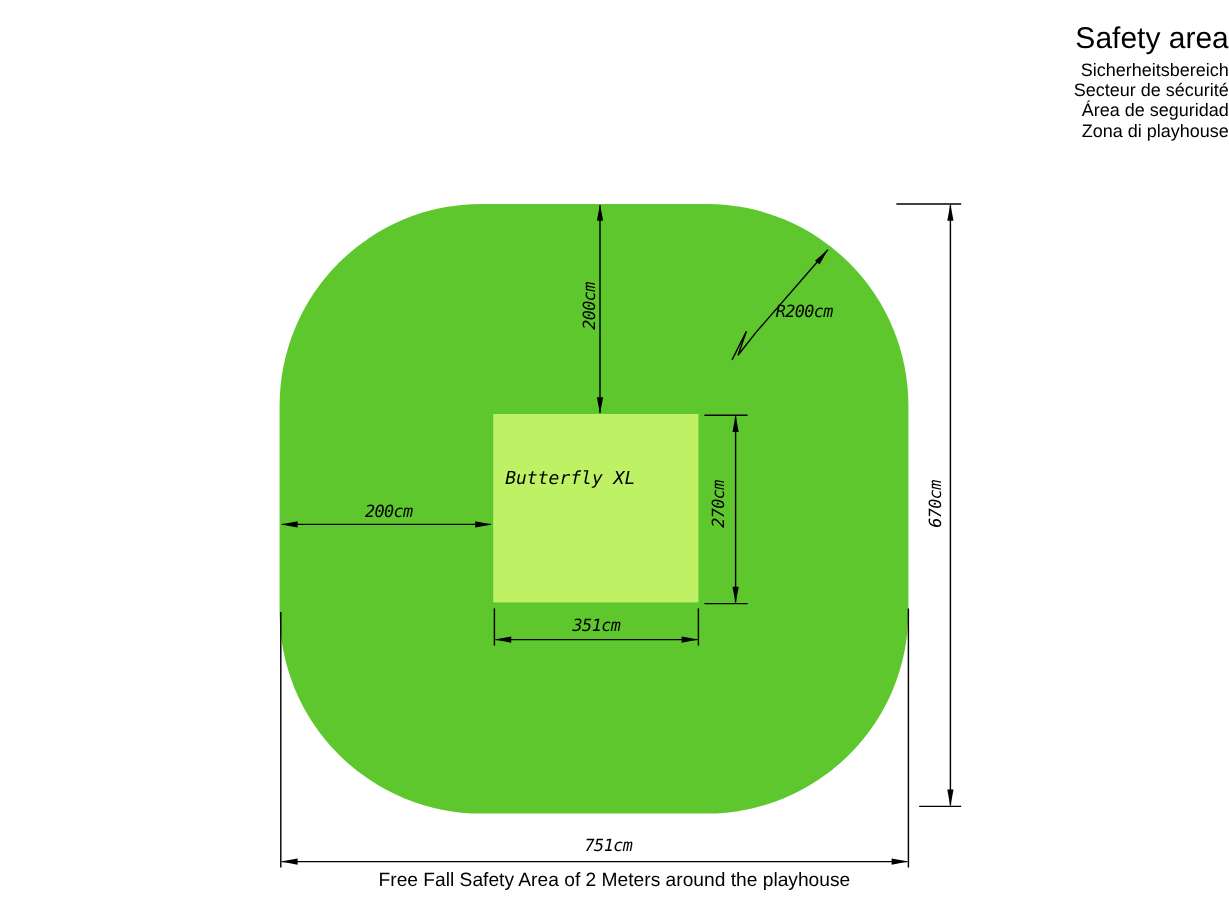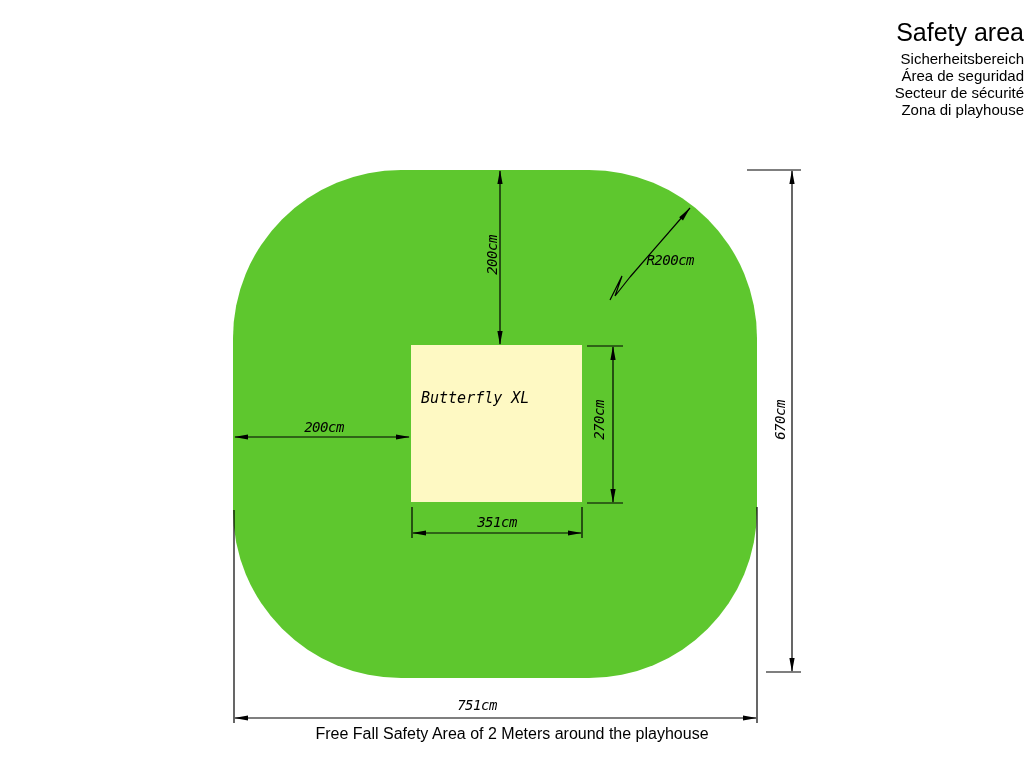--- a/index.html
+++ b/index.html
@@ -43,28 +43,28 @@
   }
 </style>
 </head>
 <body>
 
 <div class="stage">
 
   <div class="title-block">
     <div class="title-main">Safety area</div>
     <div class="title-sub">Sicherheitsbereich</div>
+    <div class="title-sub">Secteur de sécurité</div>
     <div class="title-sub">Área de seguridad</div>
-    <div class="title-sub">Secteur de sécurité</div>
     <div class="title-sub">Zona di playhouse</div>
   </div>
 
   <div class="safety-area" style="background-color: rgb(94, 199, 46);"></div>
 
-  <div class="playhouse" style="background-color: #fef9c3;">
+  <div class="playhouse" style="background-color: #bef264;">
     <span class="playhouse-label">Butterfly XL</span>
   </div>
 
   <svg class="dim-svg" width="1024" height="768" viewBox="0 0 1024 768">
 
     <g>
       <path d="M500,171 L500,344"></path>
       <polygon points="500,170 497.4,184 502.6,184"></polygon>
       <polygon points="500,345 497.4,331 502.6,331"></polygon>
     </g>
@@ -119,17 +119,17 @@
   <div class="dim-label" style="left:604px; top:251px;text-align:right;">R200cm</div>
 
   <div class="dim-label" style="left:279px; top:418px;">200cm</div>
 
   <div class="dim-label rot" style="left:554px; top:411px;">270cm</div>
 
   <div class="dim-label" style="left:452px; top:513px;">351cm</div>
 
   <div class="dim-label rot" style="left:735px; top:411px;">670cm</div>
 
-  <div class="dim-label" style="left:432px; top:696px;">751cm</div>
+  <div class="dim-label" style="left:462px; top:696px;">751cm</div>
 
   <div class="footer-caption">Free Fall Safety Area of 2 Meters around the playhouse</div>
 
 </div>
 
 </body></html>

